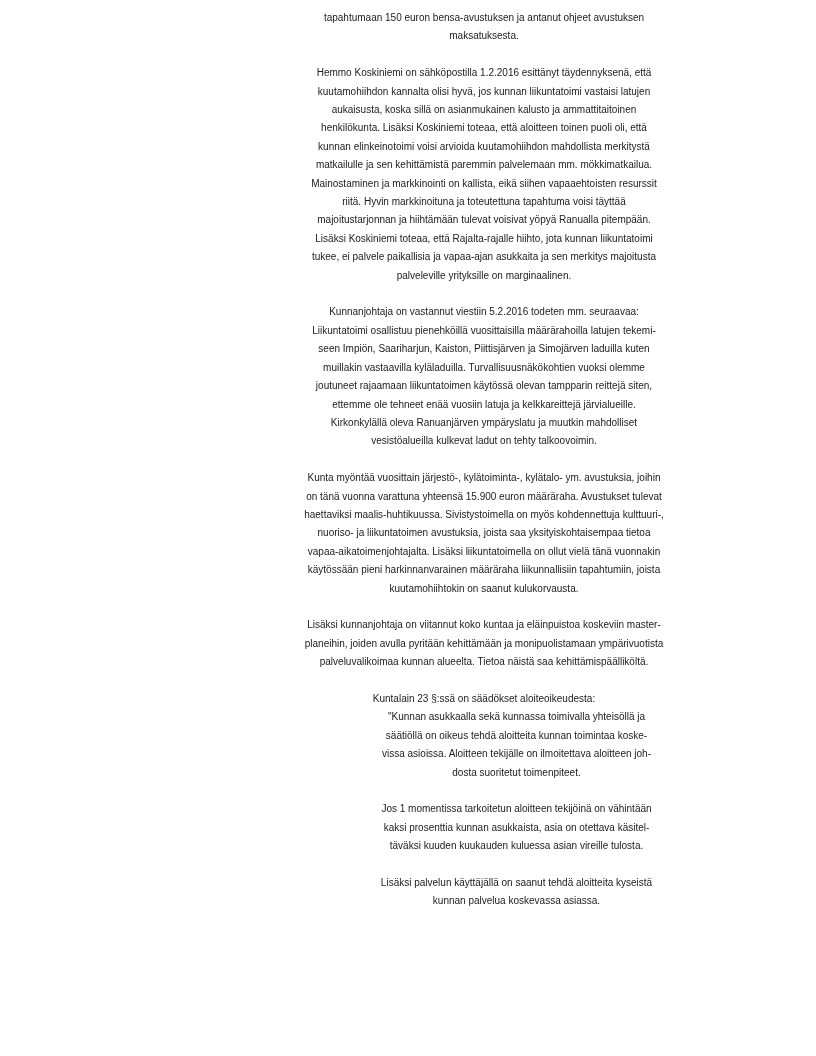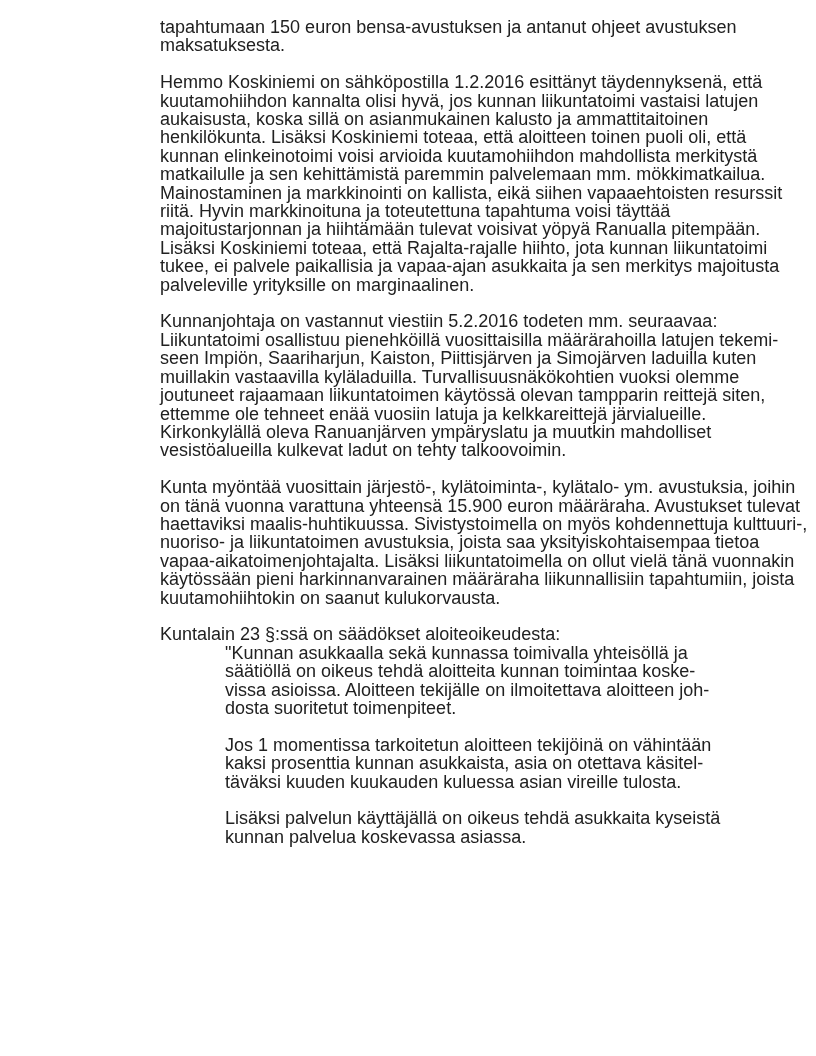--- a/index.html
+++ b/index.html
@@ -8,26 +8,27 @@
     position: relative;
     width: 816px;
     height: 1056px;
     background: #ffffff;
     overflow: hidden;
     font-family: "Liberation Sans", "DejaVu Sans", sans-serif;
   }
   .doc-text {
     position: absolute;
     left: 160px;
-    top: 18px;
+    top: 9px;
     width: 648px;
-    font-size: 18px;
+    font-size: 10px;
     line-height: 18.4px;
     color: #212121;
     letter-spacing: 0;
+    text-align: center;
   }
   .doc-text p {
     white-space: pre-line;
     margin: 0 0 18.4px 0;
   }
   .doc-text p.quote {
     padding-left: 65px;
   }
   .doc-text p.no-gap {
     margin-bottom: 0;
@@ -60,24 +61,27 @@
 ettemme ole tehneet enää vuosiin latuja ja kelkkareittejä järvialueille.
 Kirkonkylällä oleva Ranuanjärven ympäryslatu ja muutkin mahdolliset
 vesistöalueilla kulkevat ladut on tehty talkoovoimin.</p>
     <p>Kunta myöntää vuosittain järjestö-, kylätoiminta-, kylätalo- ym. avustuksia, joihin
 on tänä vuonna varattuna yhteensä 15.900 euron määräraha. Avustukset tulevat
 haettaviksi maalis-huhtikuussa. Sivistystoimella on myös kohdennettuja kulttuuri-,
 nuoriso- ja liikuntatoimen avustuksia, joista saa yksityiskohtaisempaa tietoa
 vapaa-aikatoimenjohtajalta. Lisäksi liikuntatoimella on ollut vielä tänä vuonnakin
 käytössään pieni harkinnanvarainen määräraha liikunnallisiin tapahtumiin, joista
 kuutamohiihtokin on saanut kulukorvausta.</p>
+    <p>Lisäksi kunnanjohtaja on viitannut koko kuntaa ja eläinpuistoa koskeviin master-
+planeihin, joiden avulla pyritään kehittämään ja monipuolistamaan ympärivuotista
+palveluvalikoimaa kunnan alueelta. Tietoa näistä saa kehittämispäälliköltä.</p>
     <p class="no-gap">Kuntalain 23 §:ssä on säädökset aloiteoikeudesta:</p>
     <p class="quote">"Kunnan asukkaalla sekä kunnassa toimivalla yhteisöllä ja
 säätiöllä on oikeus tehdä aloitteita kunnan toimintaa koske-
 vissa asioissa. Aloitteen tekijälle on ilmoitettava aloitteen joh-
 dosta suoritetut toimenpiteet.</p>
     <p class="quote">Jos 1 momentissa tarkoitetun aloitteen tekijöinä on vähintään
 kaksi prosenttia kunnan asukkaista, asia on otettava käsitel-
 täväksi kuuden kuukauden kuluessa asian vireille tulosta.</p>
-    <p class="quote">Lisäksi palvelun käyttäjällä on oikeus tehdä asukkaita kyseistä
+    <p class="quote">Lisäksi palvelun käyttäjällä on saanut tehdä aloitteita kyseistä
 kunnan palvelua koskevassa asiassa.</p>
   </div>
 </div>
 
 </body></html>

